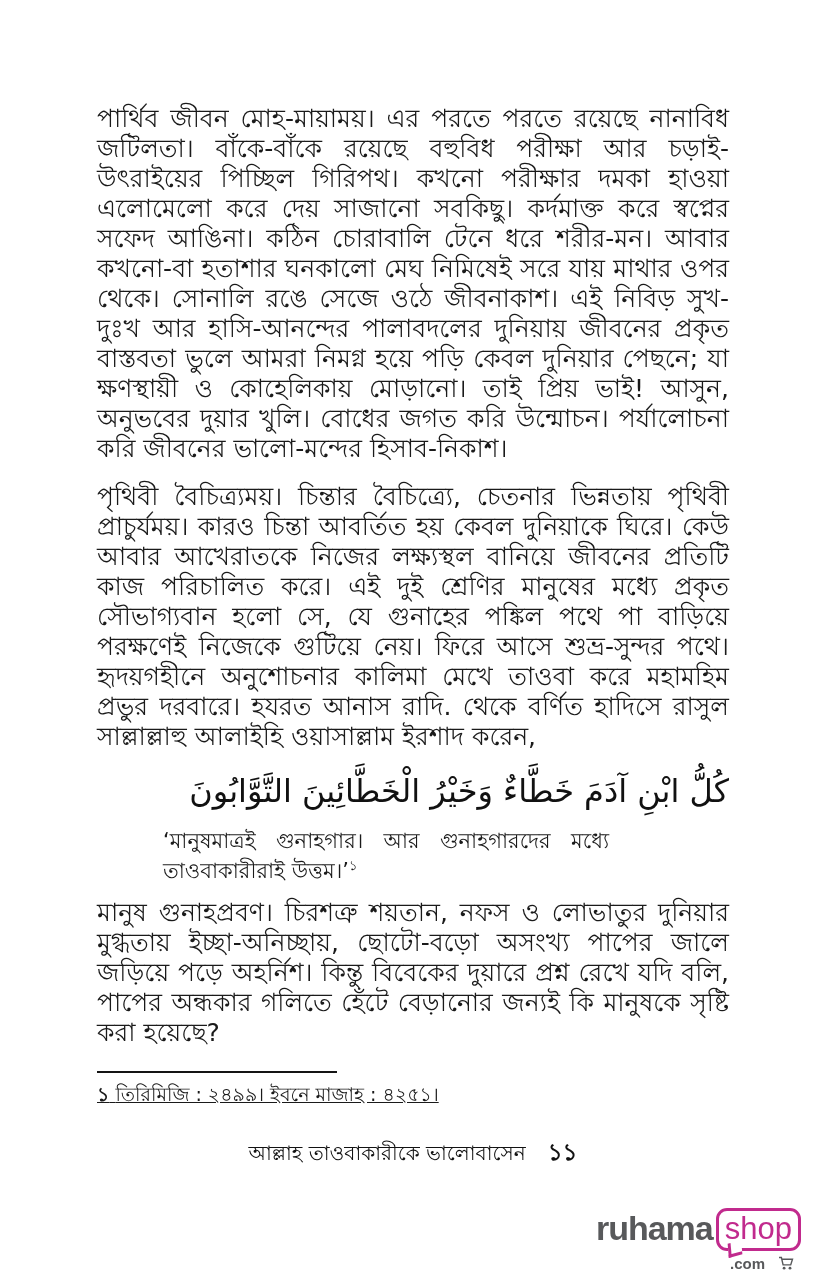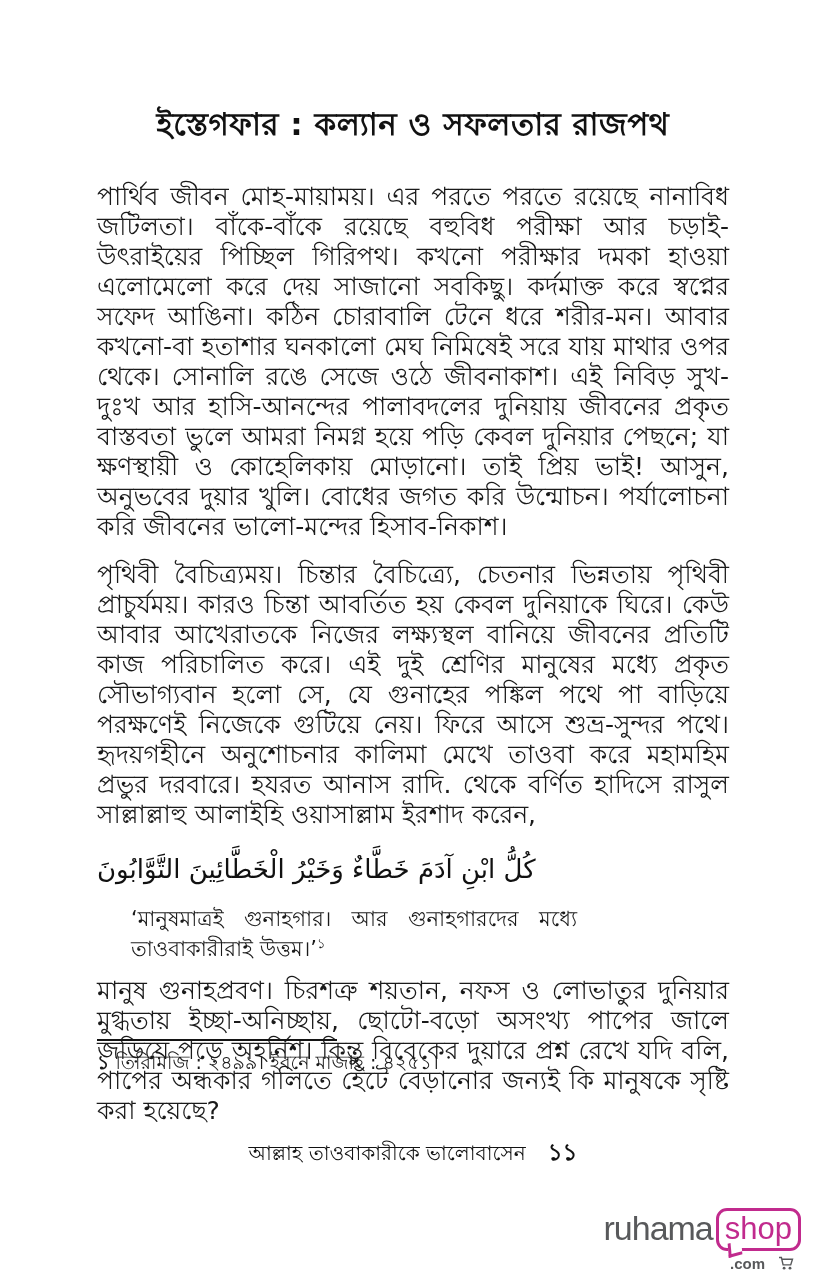--- a/index.html
+++ b/index.html
@@ -33,46 +33,47 @@
   }
   p.body-par {
     margin: 0 0 18px 0;
     font-size: 25px;
     line-height: 30px;
     text-align: justify;
     text-justify: inter-word;
   }
   .arabic-line {
     direction: rtl;
-    text-align: left;
-    font-size: 26px;
+    text-align: right;
+    font-size: 32px;
     line-height: 42px;
     margin: 16px 0 4px 0;
     color: #111111;
     font-family: "DejaVu Sans", sans-serif;
   }
   .quote-block {
-    margin: 14px 0 0 34px;
+    margin: 14px 0 0 66px;
     width: 446px;
     font-size: 21px;
     line-height: 30px;
     text-align: justify;
     text-justify: inter-word;
   }
   .quote-block sup {
     font-size: 13px;
     line-height: 0;
   }
   p.last-par { margin-top: 12px; }
 
   .footnote-section {
     position: absolute;
     left: 97px;
-    top: 1039px;
+    top: 1071px;
     width: 632px;
+    text-decoration: underline;
   }
   .footnote-rule {
     width: 240px;
     height: 0;
     border-top: 2.5px solid #141414;
   }
   .footnote-line {
     margin: 9px 0 0 0;
     font-size: 19px;
     line-height: 24px;
@@ -100,21 +101,21 @@
   .logo {
     position: absolute;
     top: 1208px;
     right: 24px;
     display: flex;
     align-items: flex-start;
     font-family: "Liberation Sans", sans-serif;
   }
   .logo-ruhama {
     font-size: 34px;
-    font-weight: 400;
+    font-weight: 700;
     color: #58595b;
     letter-spacing: -1px;
     line-height: 40px;
     margin-right: 3px;
   }
   .logo-right { position: relative; }
   .logo-bubble {
     position: relative;
     display: inline-block;
     border: 3px solid #c12a8d;
@@ -149,21 +150,20 @@
     color: #58595b;
   }
   .cart-icon { display: inline-block; }
 </style>
 </head>
 <body>
 
 <div class="page">
   <div class="content">
 
-    <h1 class="chapter-title">ইস্তেগফার : কল্যান ও সফলতার রাজপথ</h1>
 
     <p class="body-par">পার্থিব জীবন মোহ-মায়াময়। এর পরতে পরতে রয়েছে নানাবিধ জটিলতা।  বাঁকে-বাঁকে রয়েছে বহুবিধ পরীক্ষা আর চড়াই-উৎরাইয়ের পিচ্ছিল গিরিপথ। কখনো পরীক্ষার দমকা হাওয়া এলোমেলো করে দেয় সাজানো সবকিছু। কর্দমাক্ত করে স্বপ্নের সফেদ আঙিনা। কঠিন চোরাবালি টেনে ধরে শরীর-মন। আবার কখনো-বা হতাশার ঘনকালো মেঘ নিমিষেই সরে যায় মাথার ওপর থেকে। সোনালি রঙে সেজে ওঠে জীবনাকাশ। এই নিবিড় সুখ-দুঃখ আর হাসি-আনন্দের পালাবদলের দুনিয়ায় জীবনের প্রকৃত বাস্তবতা ভুলে আমরা নিমগ্ন হয়ে পড়ি কেবল দুনিয়ার পেছনে; যা ক্ষণস্থায়ী ও কোহেলিকায় মোড়ানো। তাই প্রিয় ভাই! আসুন, অনুভবের দুয়ার খুলি। বোধের জগত করি উন্মোচন। পর্যালোচনা করি জীবনের ভালো-মন্দের হিসাব-নিকাশ।</p>
 
     <p class="body-par">পৃথিবী বৈচিত্র্যময়। চিন্তার বৈচিত্র্যে, চেতনার ভিন্নতায় পৃথিবী প্রাচুর্যময়। কারও চিন্তা আবর্তিত হয় কেবল দুনিয়াকে ঘিরে। কেউ আবার আখেরাতকে নিজের লক্ষ্যস্থল বানিয়ে জীবনের প্রতিটি কাজ পরিচালিত করে। এই দুই শ্রেণির মানুষের মধ্যে প্রকৃত সৌভাগ্যবান হলো সে, যে গুনাহের পঙ্কিল পথে পা বাড়িয়ে পরক্ষণেই নিজেকে গুটিয়ে নেয়। ফিরে আসে শুভ্র-সুন্দর পথে। হৃদয়গহীনে অনুশোচনার কালিমা মেখে তাওবা করে মহামহিম প্রভুর দরবারে। হযরত আনাস রাদি. থেকে বর্ণিত হাদিসে রাসুল সাল্লাল্লাহু আলাইহি ওয়াসাল্লাম ইরশাদ করেন,</p>
 
     <div class="arabic-line">كُلُّ ابْنِ آدَمَ خَطَّاءٌ وَخَيْرُ الْخَطَّائِينَ التَّوَّابُونَ</div>
 
     <div class="quote-block">
       <span>‘মানুষমাত্রই গুনাহগার। আর গুনাহগারদের মধ্যে তাওবাকারীরাই উত্তম।’</span><sup>১</sup>
     </div>

